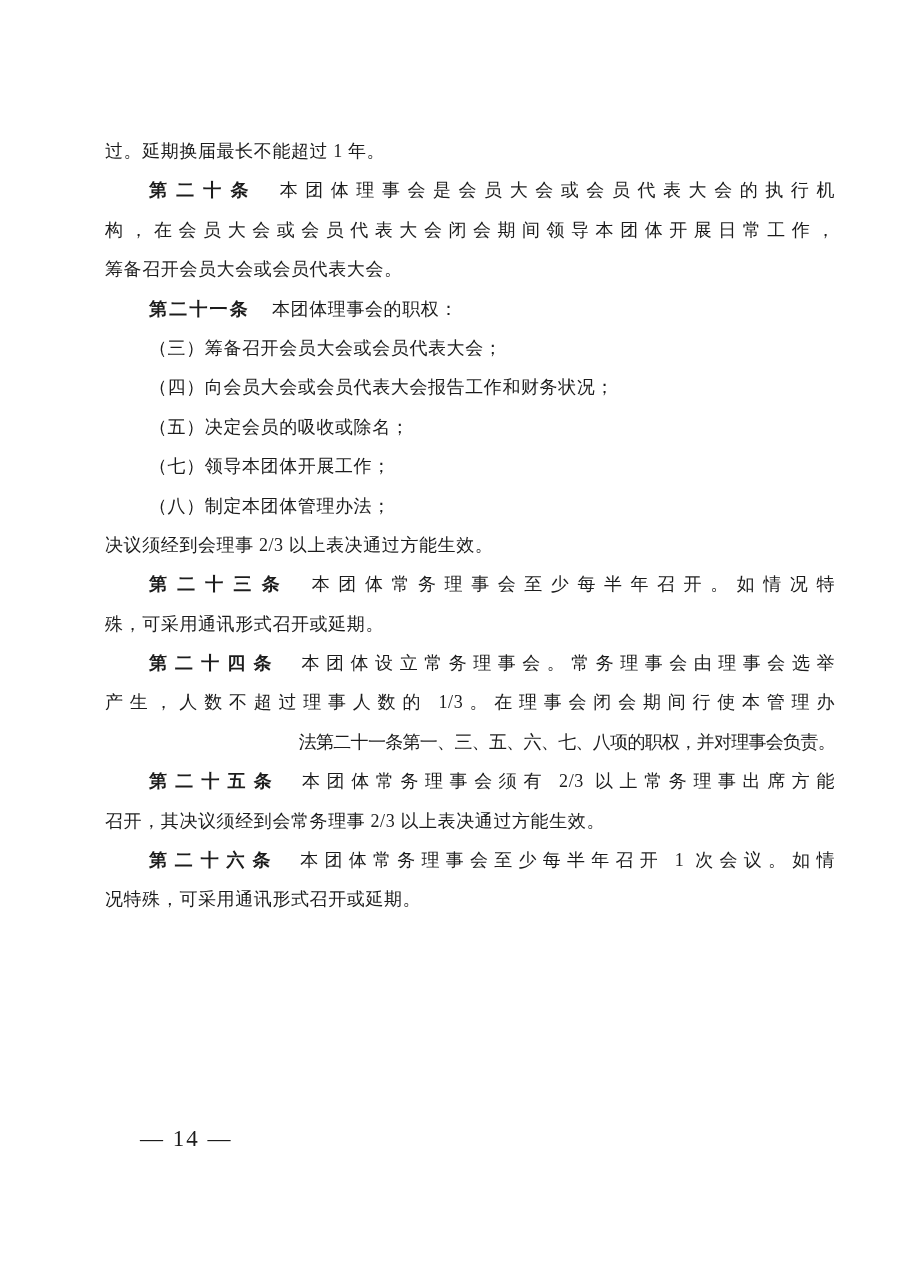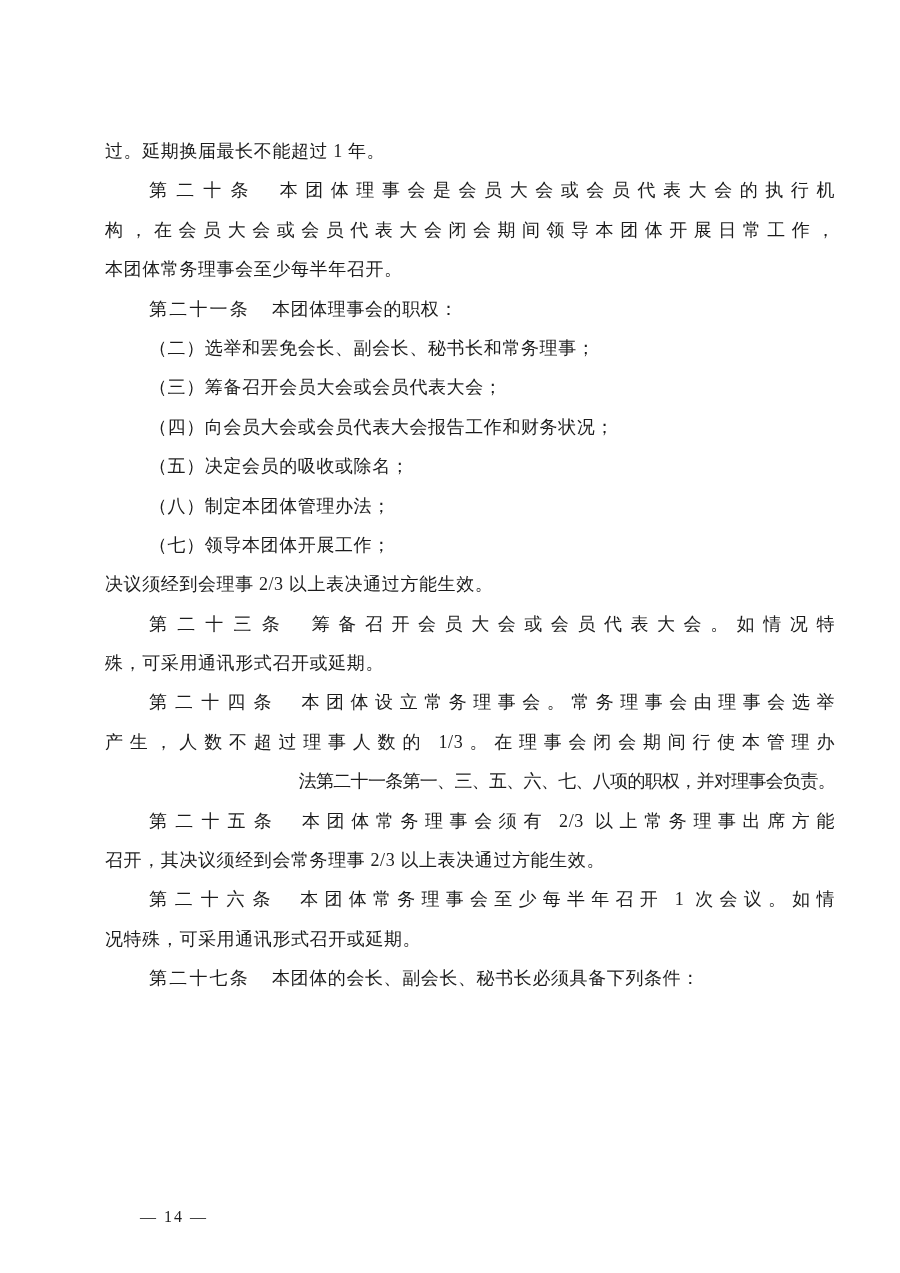--- a/index.html
+++ b/index.html
@@ -37,56 +37,54 @@
     text-align-last: justify;
   }
 
   
   .line.indent { text-indent: 44px; }
 
   
   .line.tight { letter-spacing: -0.7px; text-align: right; }
 
   .article-heading {
-    font-weight: normal;
+    font-weight: bold;
     letter-spacing: 2.2px;
     margin-right: 22px;
   }
 
   .footer {
     position: absolute;
     left: 140px;
-    top: 1204px;
-    font-size: 16px;
+    top: 1126px;
+    font-size: 23px;
     line-height: 26px;
     letter-spacing: 2px;
   }
 </style>
 </head>
 <body>
 
 <div class="page" style="background: rgb(255, 255, 255); color: rgb(28, 28, 28);">
   <div class="text-block">
       <div class="line"><span>过。延期换届最长不能超过 1 年。</span></div>
       <div class="line indent fill"><span class="article-heading">第二十条</span><span>本团体理事会是会员大会或会员代表大会的执行机</span></div>
       <div class="line fill"><span>构，在会员大会或会员代表大会闭会期间领导本团体开展日常工作，</span></div>
-      <div class="line"><span>本团体常务理事会至少每半年召开。</span></div>
+      <div class="line"><span>筹备召开会员大会或会员代表大会。</span></div>
       <div class="line indent"><span class="article-heading">第二十一条</span><span>本团体理事会的职权：</span></div>
-      <div class="line indent"><span>（二）选举和罢免会长、副会长、秘书长和常务理事；</span></div>
       <div class="line indent"><span>（三）筹备召开会员大会或会员代表大会；</span></div>
       <div class="line indent"><span>（四）向会员大会或会员代表大会报告工作和财务状况；</span></div>
       <div class="line indent"><span>（五）决定会员的吸收或除名；</span></div>
+      <div class="line indent"><span>（七）领导本团体开展工作；</span></div>
       <div class="line indent"><span>（八）制定本团体管理办法；</span></div>
-      <div class="line indent"><span>（七）领导本团体开展工作；</span></div>
       <div class="line"><span>决议须经到会理事 2/3 以上表决通过方能生效。</span></div>
-      <div class="line indent fill"><span class="article-heading">第二十三条</span><span>筹备召开会员大会或会员代表大会。如情况特</span></div>
+      <div class="line indent fill"><span class="article-heading">第二十三条</span><span>本团体常务理事会至少每半年召开。如情况特</span></div>
       <div class="line"><span>殊，可采用通讯形式召开或延期。</span></div>
       <div class="line indent fill"><span class="article-heading">第二十四条</span><span>本团体设立常务理事会。常务理事会由理事会选举</span></div>
       <div class="line fill"><span>产生，人数不超过理事人数的 1/3。在理事会闭会期间行使本管理办</span></div>
       <div class="line tight"><span>法第二十一条第一、三、五、六、七、八项的职权，并对理事会负责。</span></div>
       <div class="line indent fill"><span class="article-heading">第二十五条</span><span>本团体常务理事会须有 2/3 以上常务理事出席方能</span></div>
       <div class="line"><span>召开，其决议须经到会常务理事 2/3 以上表决通过方能生效。</span></div>
       <div class="line indent fill"><span class="article-heading">第二十六条</span><span>本团体常务理事会至少每半年召开 1 次会议。如情</span></div>
       <div class="line"><span>况特殊，可采用通讯形式召开或延期。</span></div>
-      <div class="line indent"><span class="article-heading">第二十七条</span><span>本团体的会长、副会长、秘书长必须具备下列条件：</span></div>
     </div>
   <div class="footer">— 14 —</div>
 </div>
 
 </body></html>

